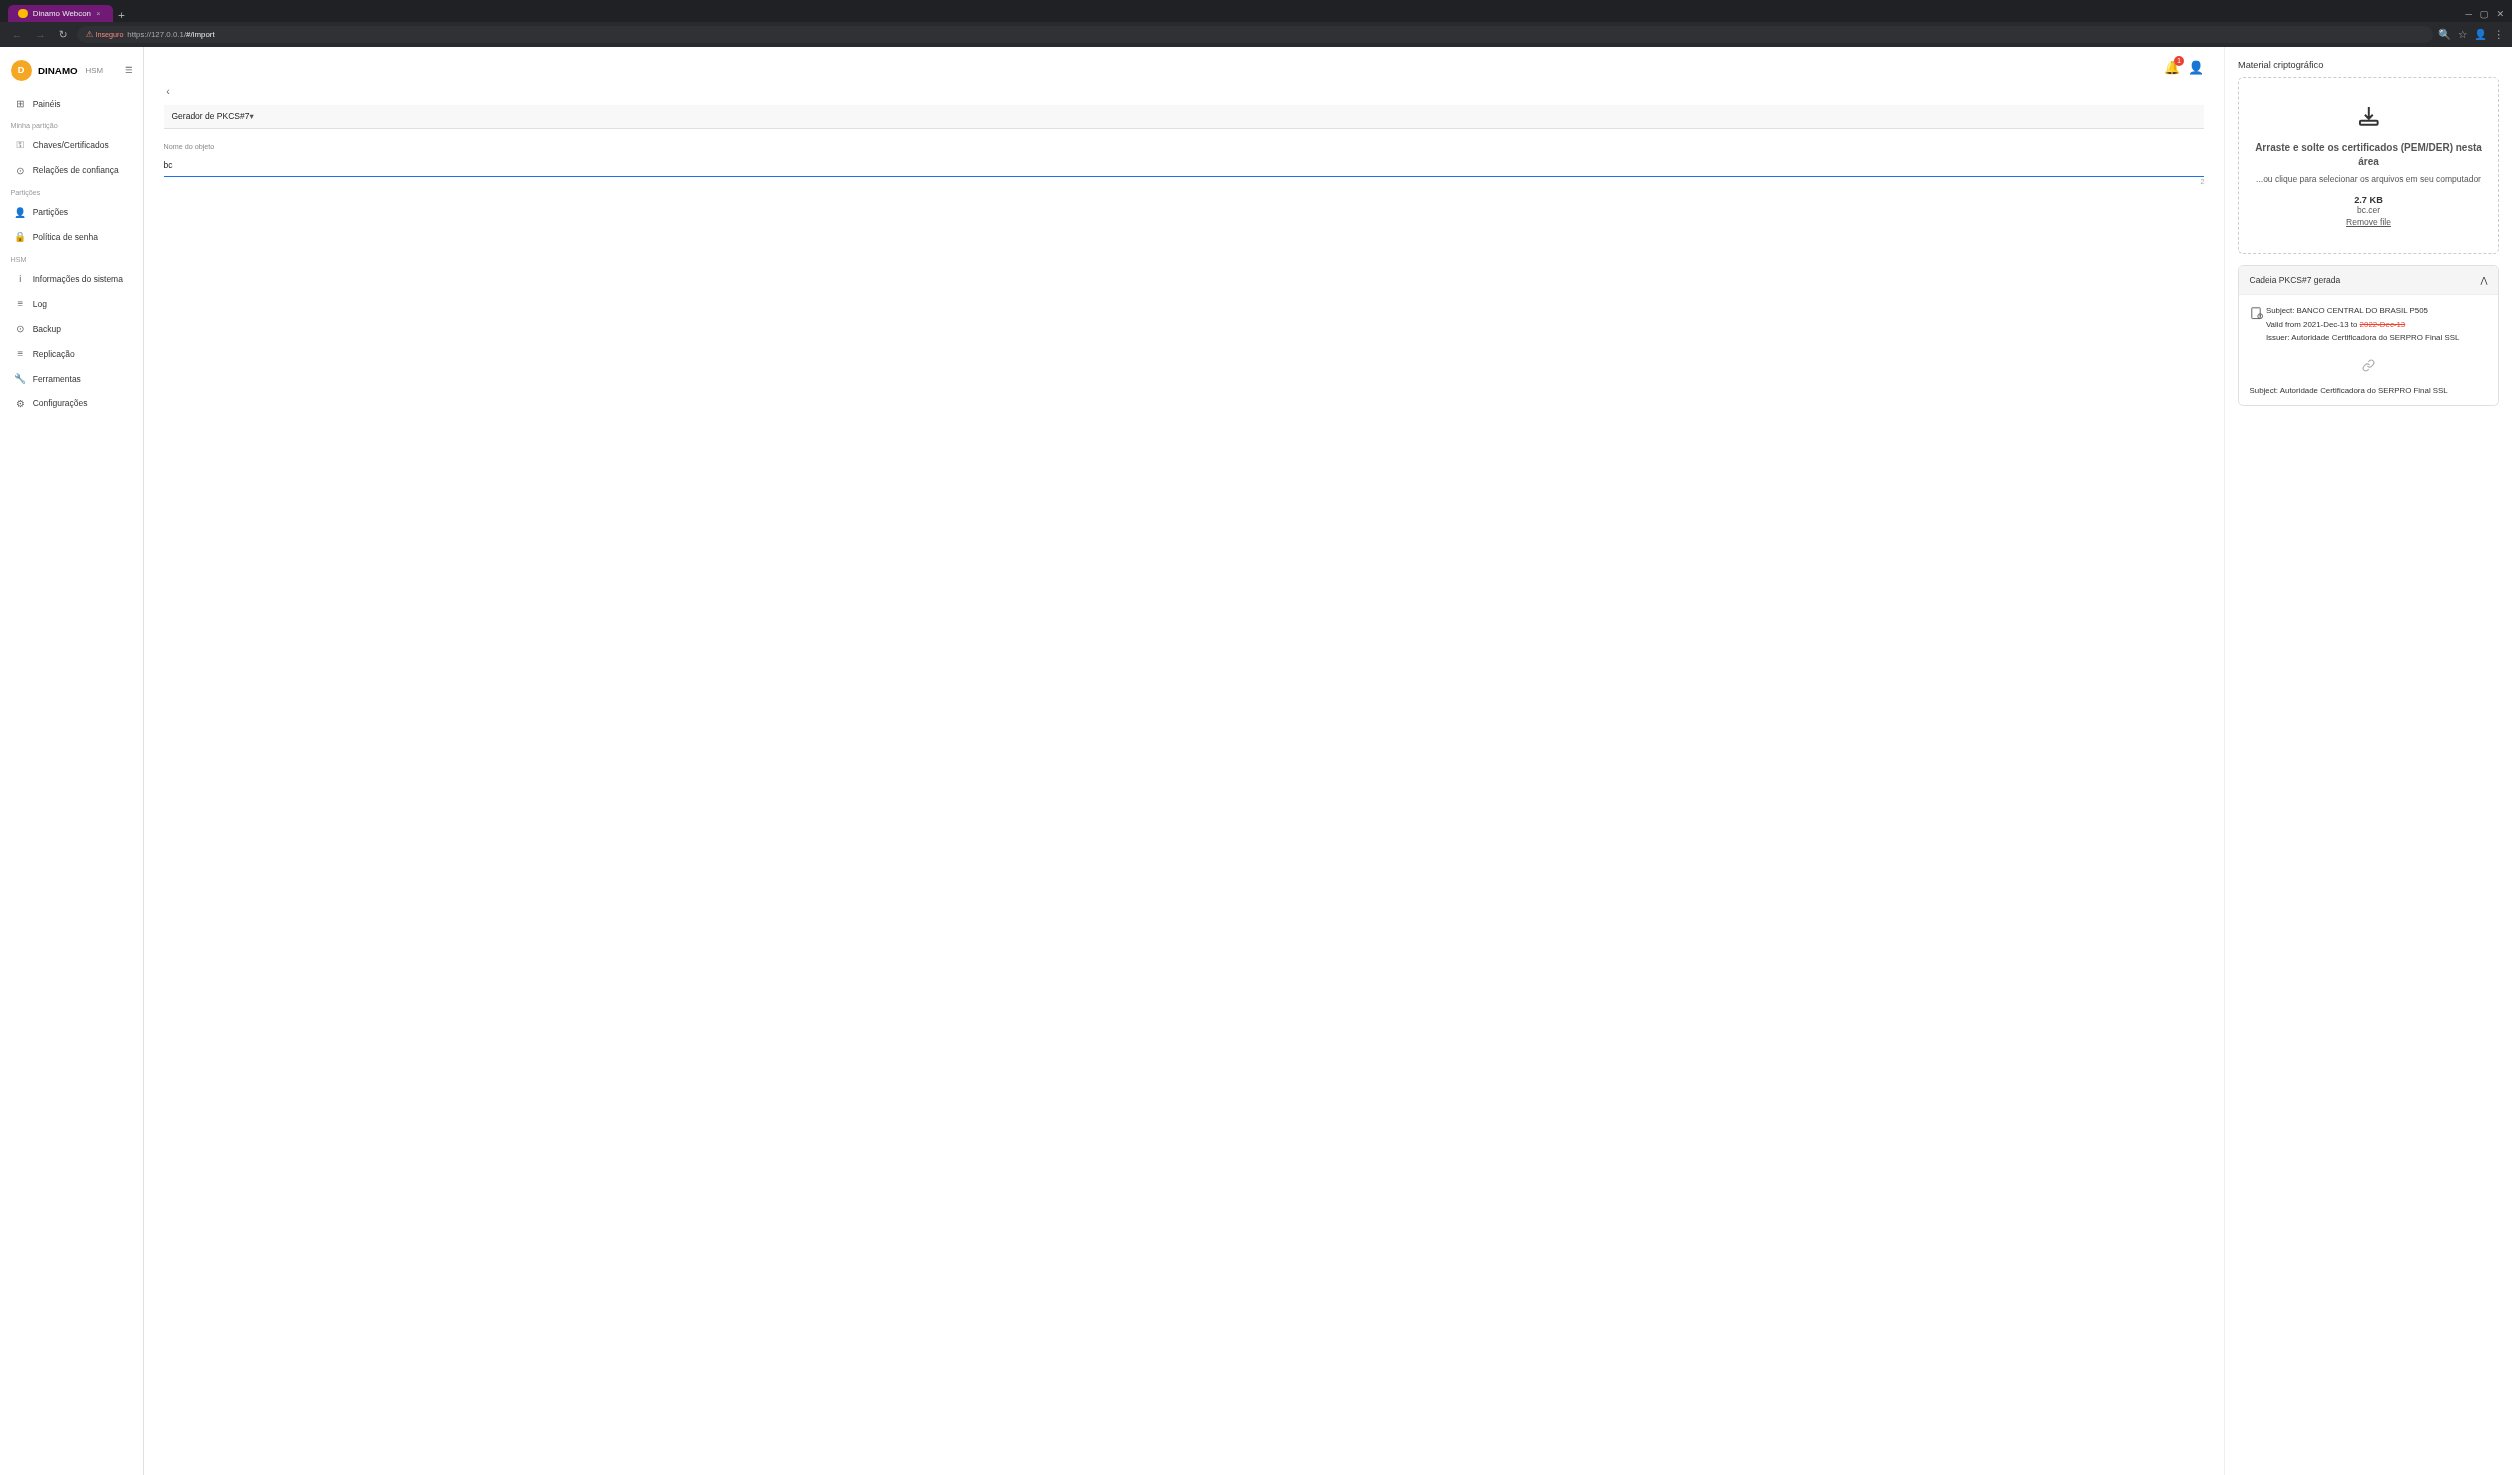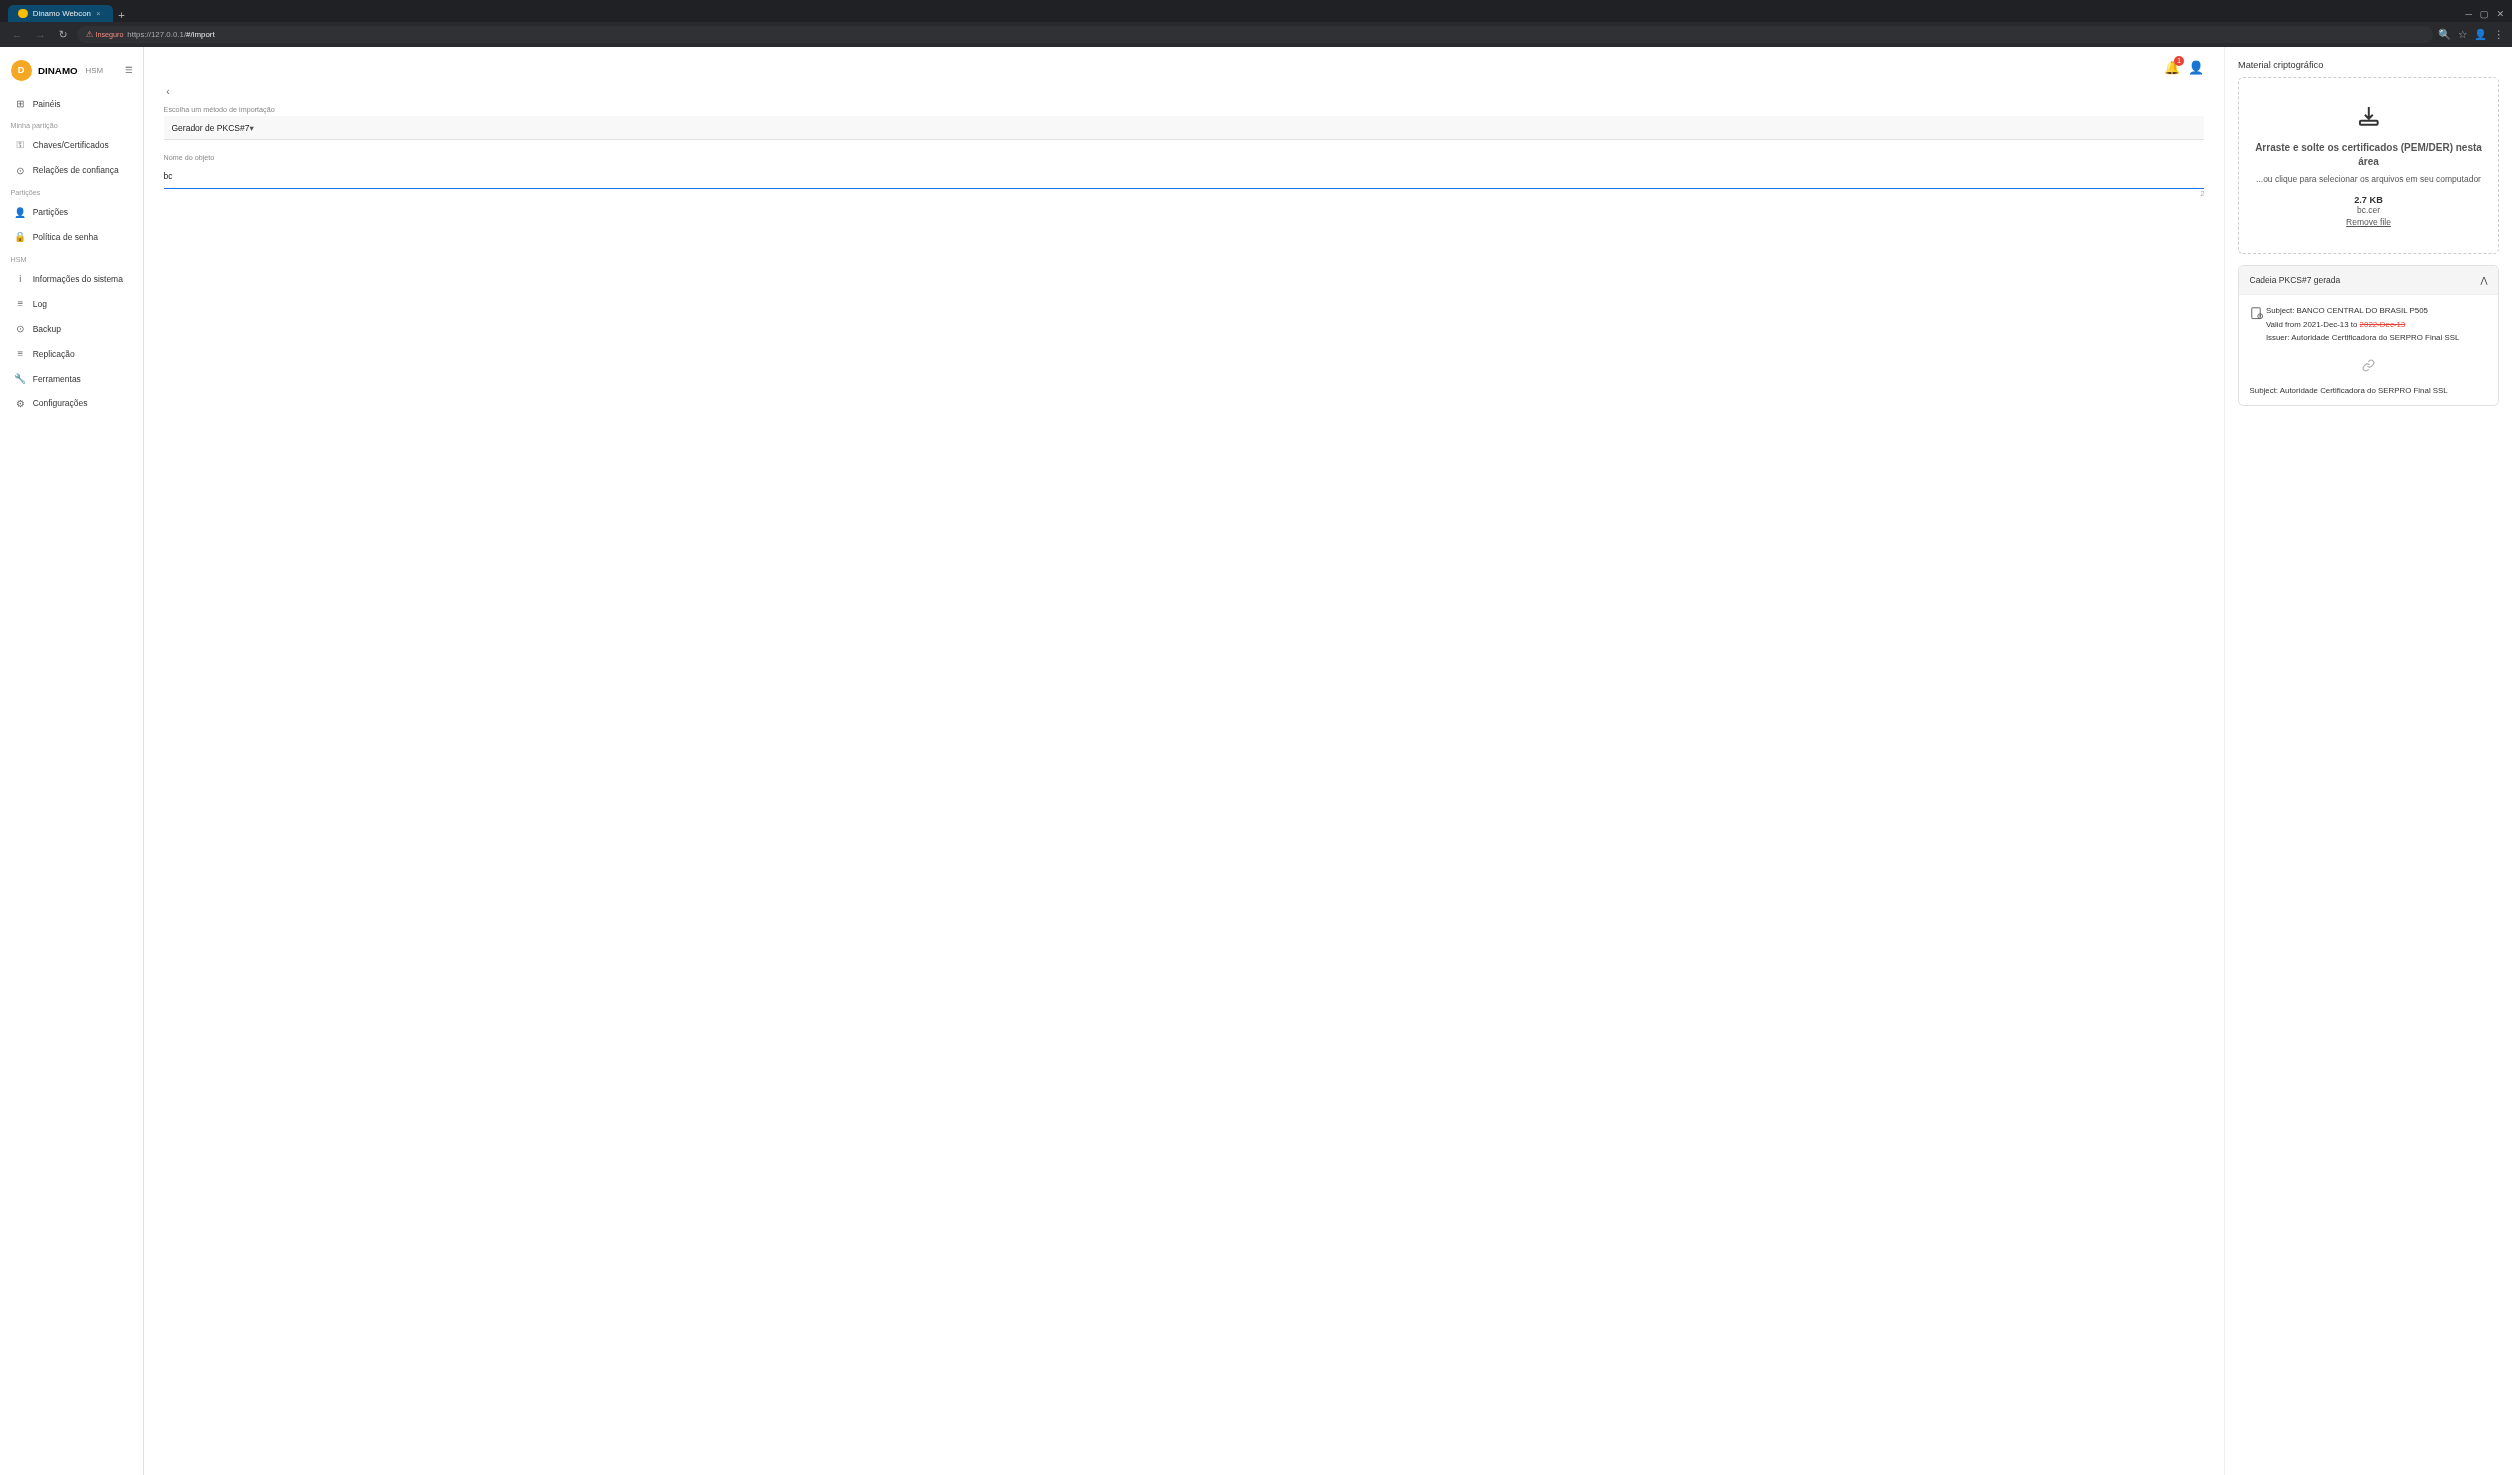--- a/index.html
+++ b/index.html
@@ -10,21 +10,21 @@
       background: #202124;
       padding: 5.2px 7.9px 0;
       display: flex;
       align-items: center;
       gap: 5.2px;
     }
     .tab-bar {
       display: flex; align-items: flex-end; flex: 1;
     }
     .tab {
-      background: #0c4a6e; color: #e8eaed; padding: 3.9px 10.5px; border-radius: 5.2px 5.2px 0 0;
+      background: #701a75; color: #e8eaed; padding: 3.9px 10.5px; border-radius: 5.2px 5.2px 0 0;
       display: flex; align-items: flex-start; gap: 5.2px; font-size: 7.9px; min-width: 105px;
       position: relative;
     }
     .tab-favicon { width: 9.2px; height: 9.2px; border-radius: 50%; background: #fbbc04; display: inline-block; }
     .tab-close { color: #aaa; font-size: 7.2px; cursor: pointer; }
     .tab-new { color: #aaa; font-size: 11.8px; cursor: pointer; padding: 0 5.2px; }
     .browser-actions { display: flex; align-items: center; gap: 7.9px; color: #aaa; font-size: 10.5px; margin-left: auto; }
 
     
     .address-bar {
@@ -270,21 +270,20 @@
         <span class="user-icon" style="margin-left:7.9px;">👤</span>
       </div>
 
       <button class="collapse-btn">
         <span>‹</span>
       </button>
 
 
 
       <div class="form-group">
-        <label class="form-label">Escolha um método de importação</label>
         <div class="form-select" style="display:flex;align-items:center;justify-content:flex-start;border:none;border-bottom:1.3px solid #e0e0e0;background:#f8f8f8;padding:6.5px 7.9px;cursor:pointer;">
           <span>Gerador de PKCS#7</span>
           <span style="color:#555;">▾</span>
         </div>
       </div>
 
       <div class="form-group">
         <label class="form-label">Nome do objeto</label>
         <input class="form-input" type="text" value="bc" style="">
         <div class="char-count">2</div>

